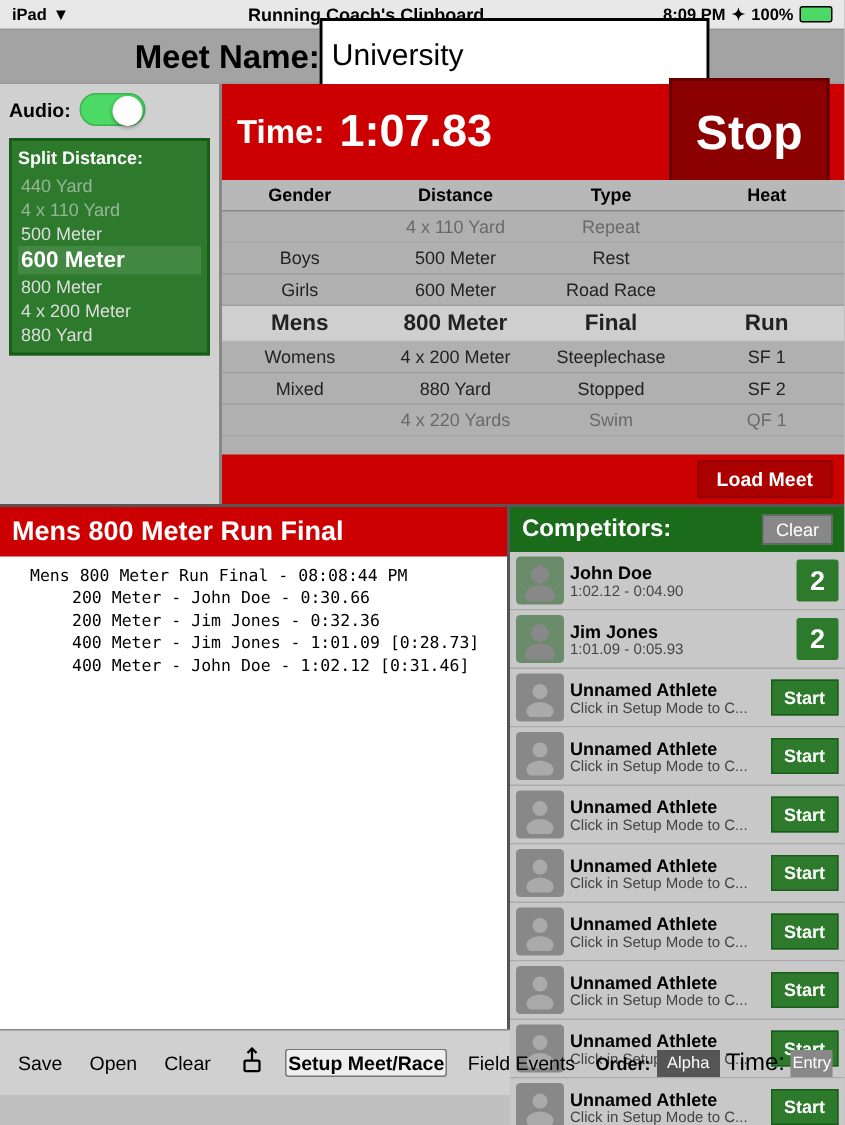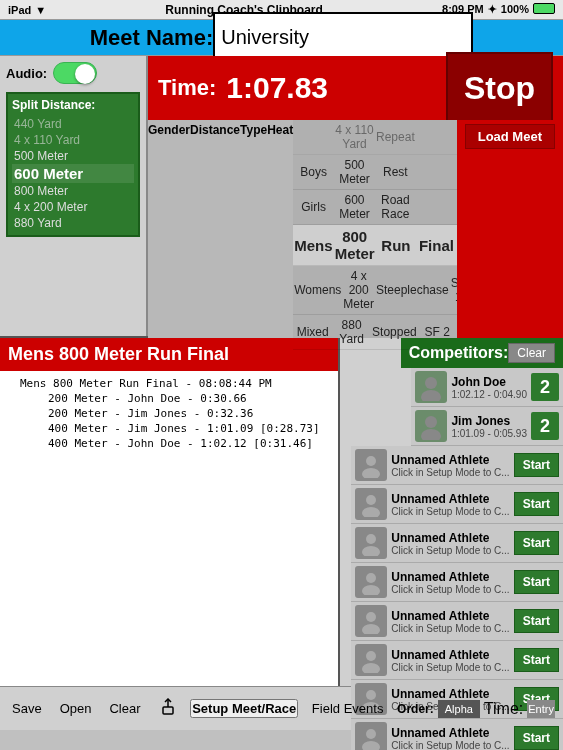--- a/index.html
+++ b/index.html
@@ -19,26 +19,26 @@
       display: flex;
       align-items: center;
       justify-content: space-between;
       padding: 0 8px;
       font-size: 11px;
       font-weight: bold;
       border-bottom: 1px solid #999;
     }
     .status-left { display: flex; align-items: center; gap: 4px; }
     .status-center { flex: 1; text-align: center; font-size: 12px; font-weight: bold; }
-    .status-right { display: flex; align-items: flex-start; gap: 4px; }
+    .status-right { display: flex; align-items: center; gap: 4px; }
 
     
     #header {
       height: 36px;
-      background: #0ea5e9;
+      background: #a3a3a3;
       display: flex;
       align-items: center;
       justify-content: center;
       border-bottom: 1px solid #999;
     }
     #meet-name-row {
       display: flex;
       align-items: center;
       gap: 0;
     }
@@ -153,21 +153,21 @@
       padding: 16px 16px;
       border: 2px solid #600;
       cursor: pointer;
     }
 
     
     #race-selector {
       flex: 1;
       background: #b0b0b0;
       display: flex;
-      flex-direction: row;
+      flex-direction: column;
     }
     .race-header {
       display: flex;
       background: #b8b8b8;
       border-bottom: 1px solid #888;
       padding: 3px 0;
     }
     .race-header-cell {
       flex: 1;
       text-align: center;
@@ -245,21 +245,20 @@
     .log-line { margin-bottom: 2px; }
     .log-line.indent1 { margin-left: 12px; }
     .log-line.indent2 { margin-left: 40px; }
 
     
     #competitors-panel {
       flex: 1;
       background: #d0d0d0;
       display: flex;
       flex-direction: column;
-      align-items: flex-end;
     }
     .competitors-header {
       background: #1a6b1a;
       color: white;
       font-size: 16px;
       font-weight: bold;
       padding: 5px 8px;
       display: flex;
       align-items: center;
       justify-content: space-between;
@@ -472,38 +471,44 @@
         <div class="race-row">
           <div class="race-cell">Girls</div>
           <div class="race-cell">600 Meter</div>
           <div class="race-cell">Road Race</div>
           <div class="race-cell"></div>
         </div>
 
         <div class="race-row race-selected-row" style="background:rgba(255,255,255,0.4);">
           <div class="race-cell bold-selected">Mens</div>
           <div class="race-cell bold-selected">800 Meter</div>
+          <div class="race-cell bold-selected">Final</div>
           <div class="race-cell bold-selected">Run</div>
-          <div class="race-cell bold-selected">Final</div>
         </div>
 
         <div class="race-row">
           <div class="race-cell">Womens</div>
           <div class="race-cell">4 x 200 Meter</div>
           <div class="race-cell">Steeplechase</div>
           <div class="race-cell">SF 1</div>
         </div>
 
         <div class="race-row">
           <div class="race-cell">Mixed</div>
           <div class="race-cell">880 Yard</div>
           <div class="race-cell">Stopped</div>
           <div class="race-cell">SF 2</div>
         </div>
 
+        <div class="race-row" style="opacity:0.5;">
+          <div class="race-cell"></div>
+          <div class="race-cell">4 x 220 Yards</div>
+          <div class="race-cell">Swim</div>
+          <div class="race-cell">QF 1</div>
+        </div>
       </div>
 
       <div class="load-meet-row">
         <button class="load-meet-btn">Load Meet</button>
       </div>
     </div>
   </div>
 </div>
 
 <div id="middle-section">

